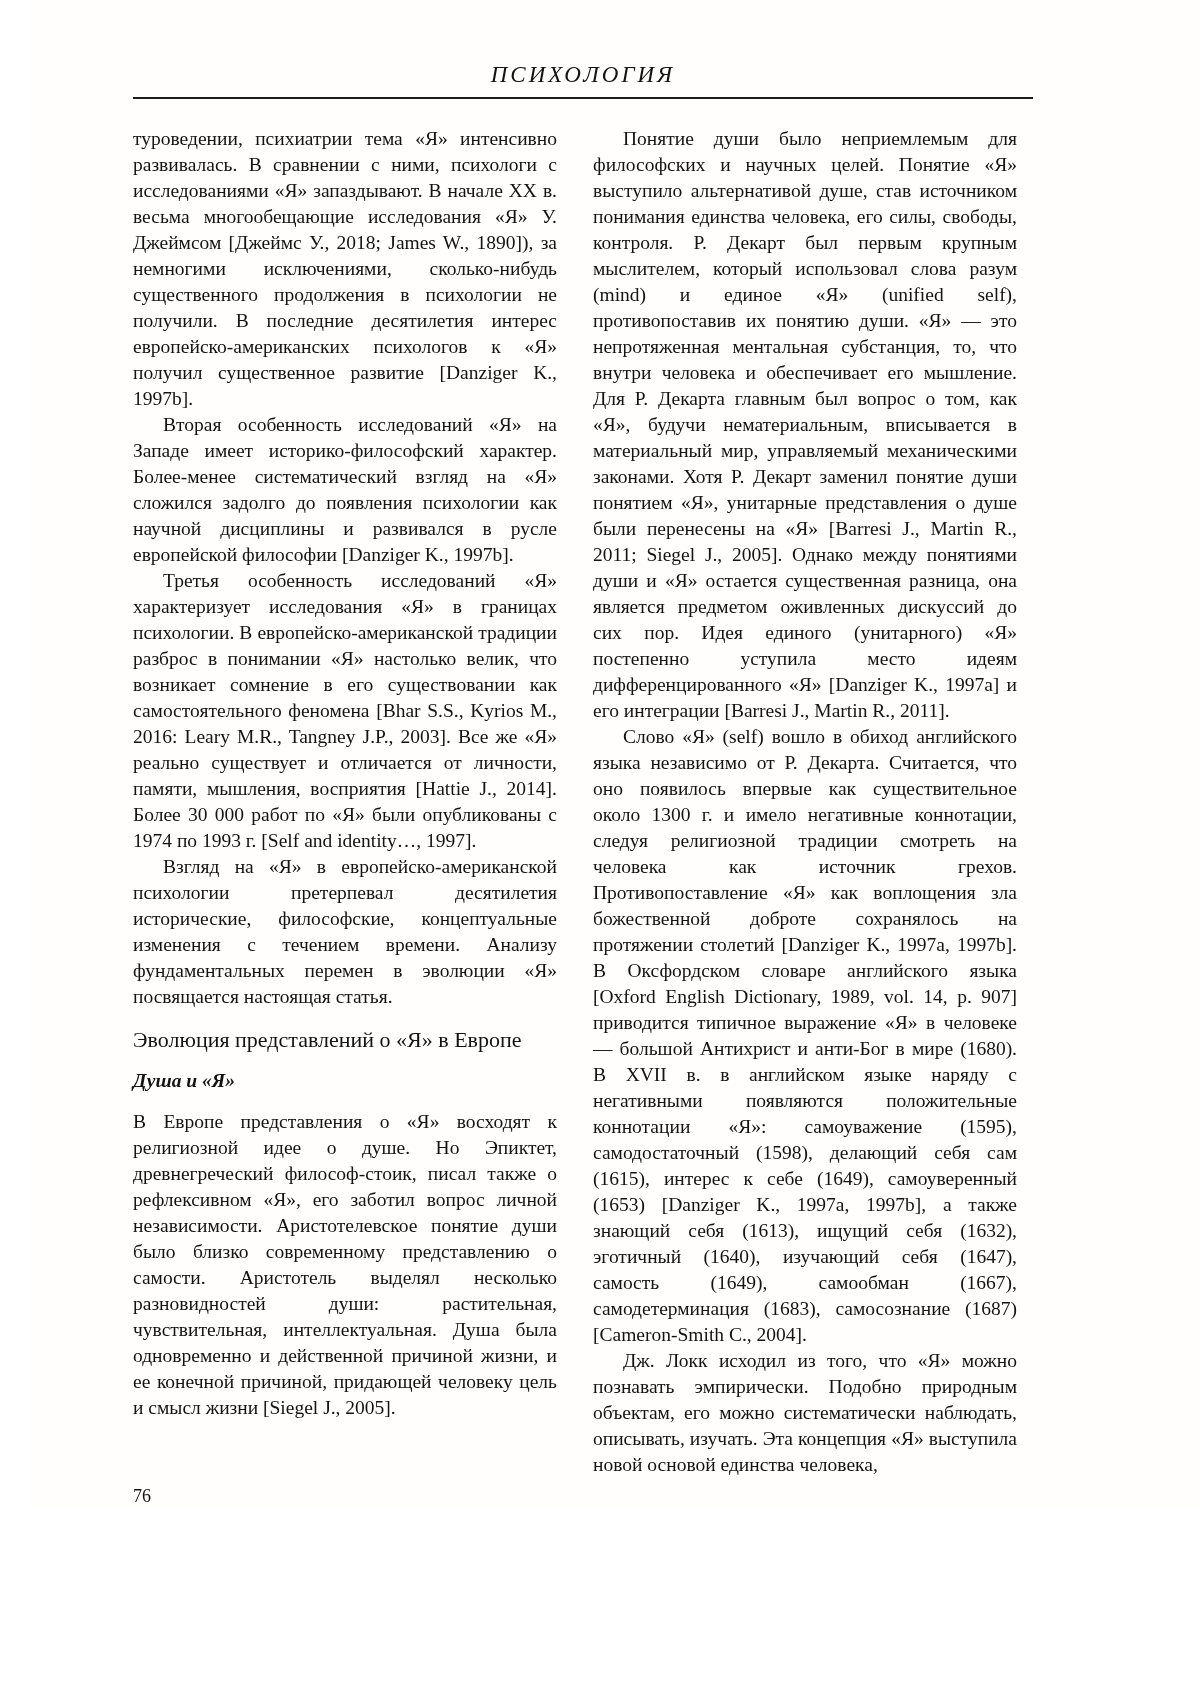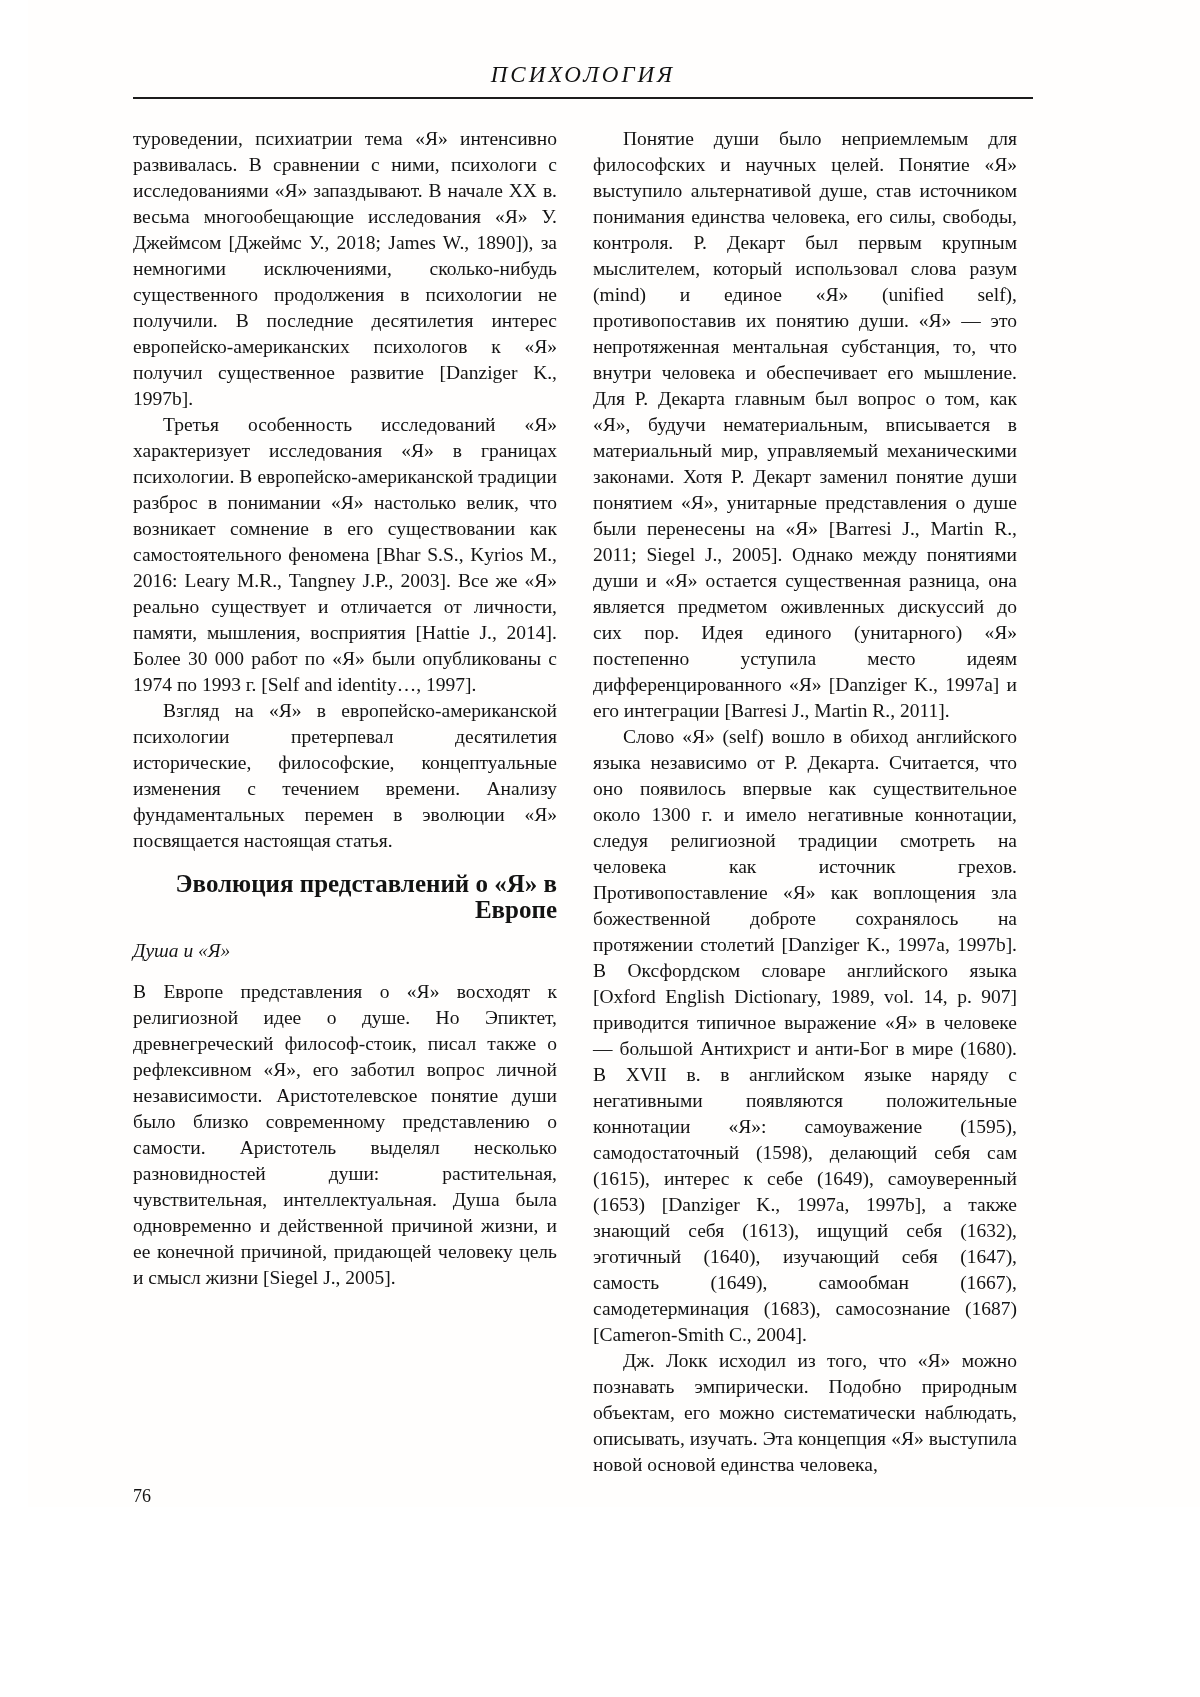--- a/index.html
+++ b/index.html
@@ -42,29 +42,29 @@
     line-height: 26px;
     text-align: justify;
   }
   .col p {
     text-indent: 30px;
     hyphens: auto;
     -webkit-hyphens: auto;
   }
   .col p.noindent { text-indent: 0; }
   .section-heading {
-    font-size: 25px;
-    font-weight: bold;
-    text-align: right;
+    font-size: 22px;
+    font-weight: normal;
+    text-align: left;
     margin: 17px 0 15px 0;
     line-height: 26px;
   }
   .subsection-heading {
     font-size: 19.5px;
-    font-weight: normal;
+    font-weight: bold;
     font-style: italic;
     text-align: left;
     margin: 15px 0 15px 0;
     line-height: 26px;
   }
   .page-number {
     position: absolute;
     left: 105px;
     top: 1486px;
     font-size: 18px;
@@ -77,20 +77,21 @@
 
   <header>
     <div class="running-head">ПСИХОЛОГИЯ</div>
     <div class="header-rule"></div>
   </header>
 
   <main class="columns">
 
     <section class="col">
       <p class="noindent">туроведении, психиатрии тема «Я» интенсивно развивалась. В сравнении с ними, психологи с исследованиями «Я» запаздывают. В начале XX в. весьма многообещающие исследования «Я» У. Джеймсом [Джеймс У., 2018; James W., 1890]), за немногими исключениями, сколько-нибудь существенного продолжения в психологии не получили. В последние десятилетия интерес европейско-американских психологов к «Я» получил существенное развитие [Danziger K., 1997b].</p>
+      <p>Вторая особенность исследований «Я» на Западе имеет историко-философский характер. Более-менее систематический взгляд на «Я» сложился задолго до появления психологии как научной дисциплины и развивался в русле европейской философии [Danziger K., 1997b].</p>
       <p>Третья особенность исследований «Я» характеризует исследования «Я» в границах психологии. В европейско-американской традиции разброс в понимании «Я» настолько велик, что возникает сомнение в его существовании как самостоятельного феномена [Bhar S.S., Kyrios M., 2016: Leary M.R., Tangney J.P., 2003]. Все же «Я» реально существует и отличается от личности, памяти, мышления, восприятия [Hattie J., 2014]. Более 30 000 работ по «Я» были опубликованы с 1974 по 1993 г. [Self and identity…, 1997].</p>
       <p>Взгляд на «Я» в европейско-американской психологии претерпевал десятилетия исторические, философские, концептуальные изменения с течением времени. Анализу фундаментальных перемен в эволюции «Я» посвящается настоящая статья.</p>
       <h2 class="section-heading">Эволюция представлений о «Я» в Европе</h2>
       <h3 class="subsection-heading">Душа и «Я»</h3>
       <p class="noindent">В Европе представления о «Я» восходят к религиозной идее о душе. Но Эпиктет, древнегреческий философ-стоик, писал также о рефлексивном «Я», его заботил вопрос личной независимости. Аристотелевское понятие души было близко современному представлению о самости. Аристотель выделял несколько разновидностей души: растительная, чувствительная, интеллектуальная. Душа была одновременно и действенной причиной жизни, и ее конечной причиной, придающей человеку цель и смысл жизни [Siegel J., 2005].</p>
     </section>
 
     <section class="col">
       <p>Понятие души было неприемлемым для философских и научных целей. Понятие «Я» выступило альтернативой душе, став источником понимания единства человека, его силы, свободы, контроля. Р. Декарт был первым крупным мыслителем, который использовал слова разум (mind) и единое «Я» (unified self), противопоставив их понятию души. «Я» — это непротяженная ментальная субстанция, то, что внутри человека и обеспечивает его мышление. Для Р. Декарта главным был вопрос о том, как «Я», будучи нематериальным, вписывается в материальный мир, управляемый механическими законами. Хотя Р. Декарт заменил понятие души понятием «Я», унитарные представления о душе были перенесены на «Я» [Barresi J., Martin R., 2011; Siegel J., 2005]. Однако между понятиями души и «Я» остается существенная разница, она является предметом оживленных дискуссий до сих пор. Идея единого (унитарного) «Я» постепенно уступила место идеям дифференцированного «Я» [Danziger K., 1997a] и его интеграции [Barresi J., Martin R., 2011].</p>
       <p>Слово «Я» (self) вошло в обиход английского языка независимо от Р. Декарта. Считается, что оно появилось впервые как существительное около 1300 г. и имело негативные коннотации, следуя религиозной традиции смотреть на человека как источник грехов. Противопоставление «Я» как воплощения зла божественной доброте сохранялось на протяжении столетий [Danziger K., 1997a, 1997b]. В Оксфордском словаре английского языка [Oxford English Dictionary, 1989, vol. 14, p. 907] приводится типичное выражение «Я» в человеке — большой Антихрист и анти-Бог в мире (1680). В XVII в. в английском языке наряду с негативными появляются положительные коннотации «Я»: самоуважение (1595), самодостаточный (1598), делающий себя сам (1615), интерес к себе (1649), самоуверенный (1653) [Danziger K., 1997a, 1997b], а также знающий себя (1613), ищущий себя (1632), эготичный (1640), изучающий себя (1647), самость (1649), самообман (1667), самодетерминация (1683), самосознание (1687) [Cameron-Smith C., 2004].</p>

